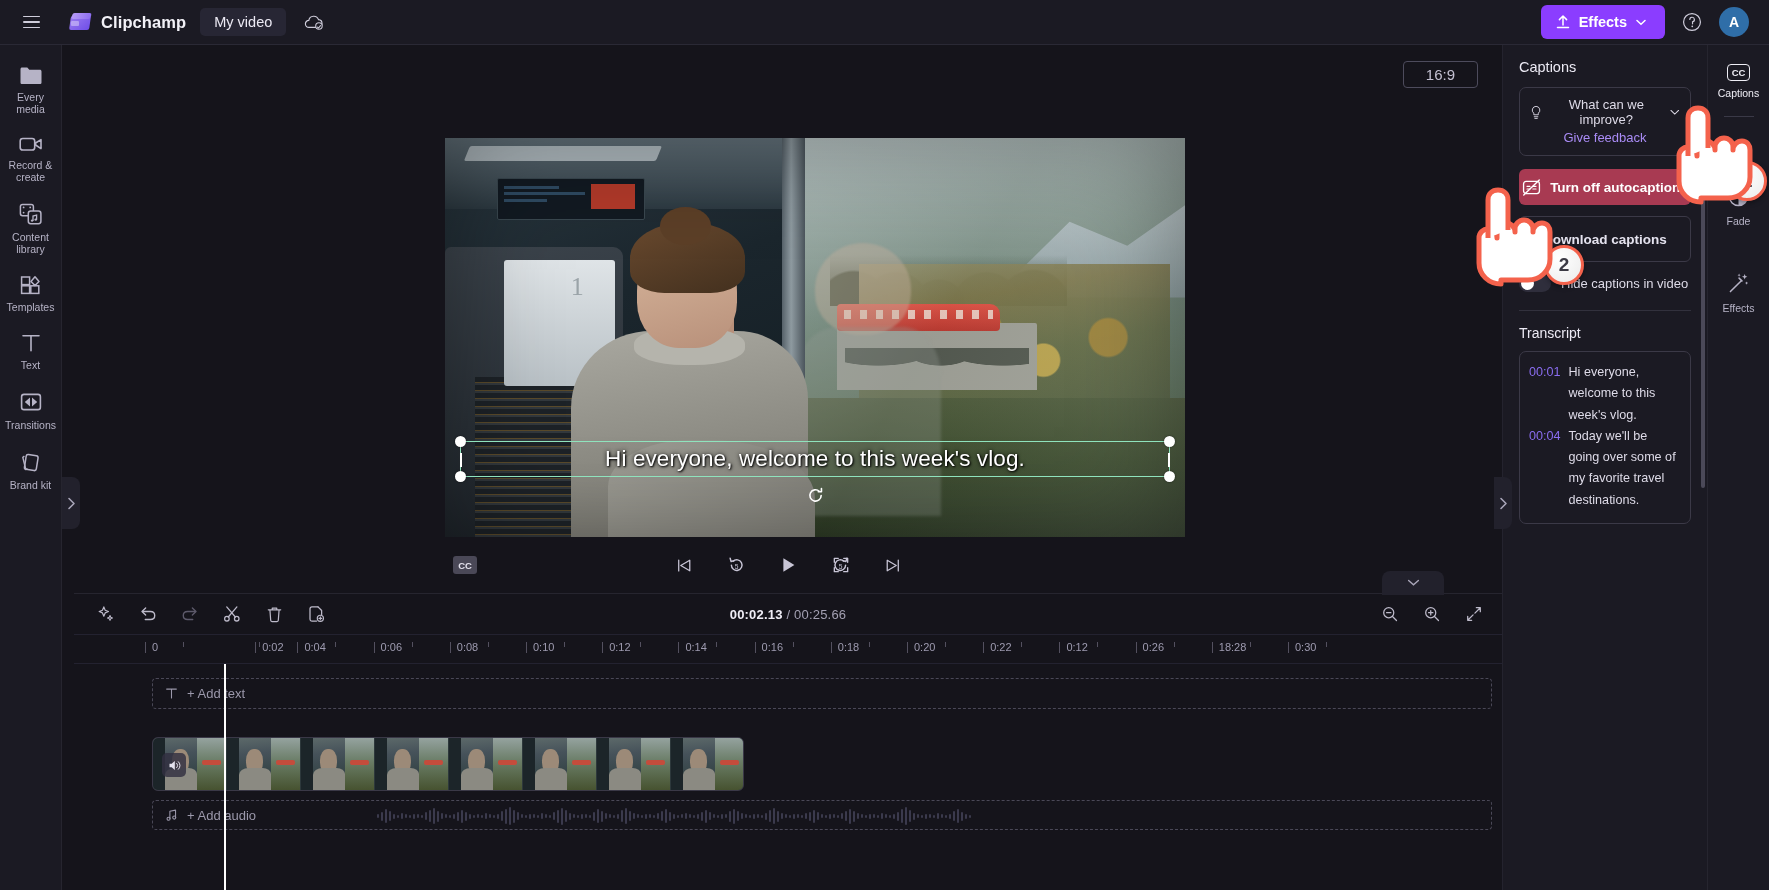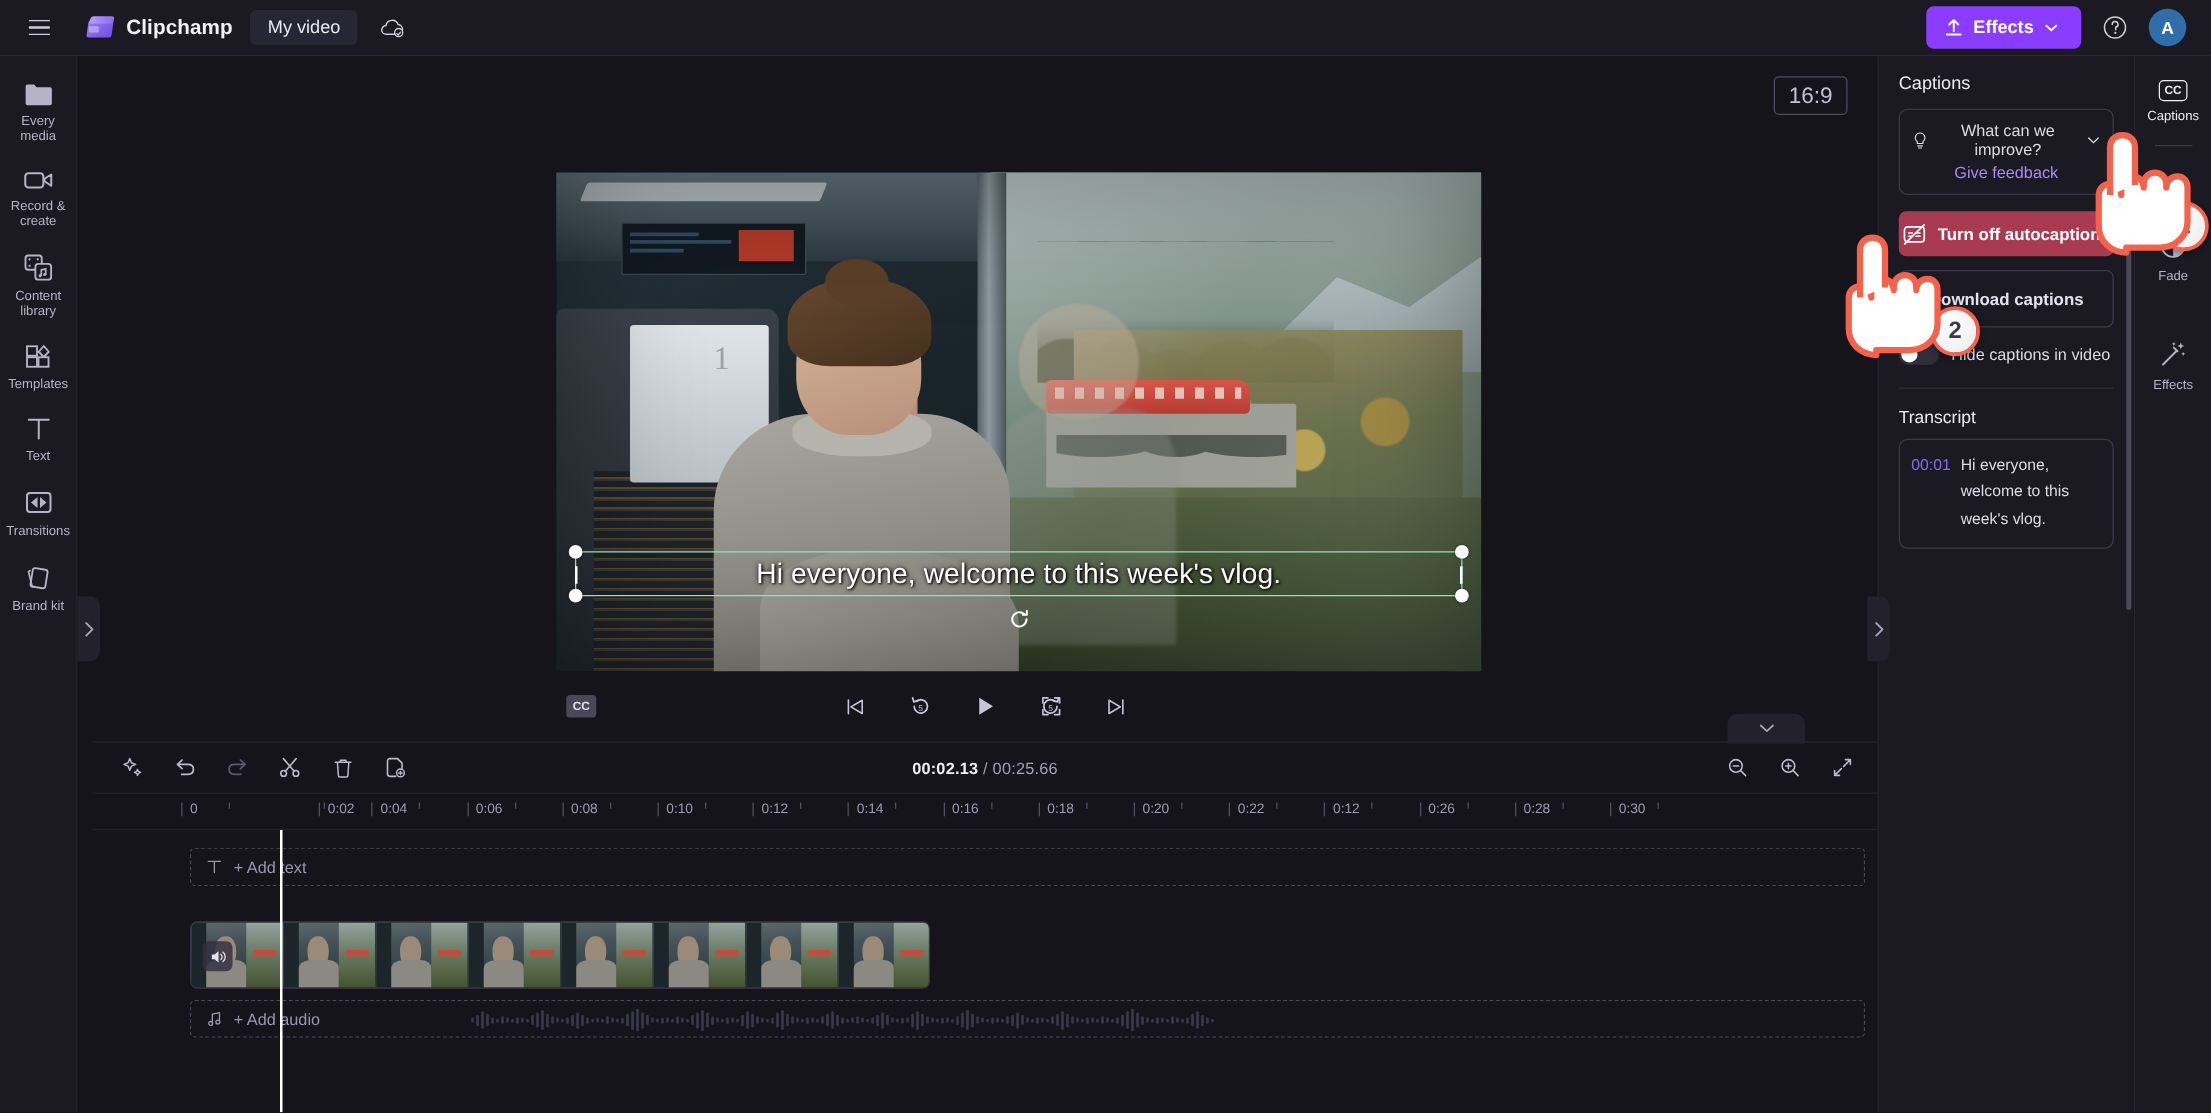--- a/index.html
+++ b/index.html
@@ -71,21 +71,21 @@
     color:#a8a5b8; font-size:12px; cursor:pointer; z-index:5;
   }
   .panel-toggle.left { left:0px; top:432px; }
 
   
   .center { flex:1; display:flex; flex-direction:column; min-width:0; background:#15141b; position:relative; }
   .stage-wrap { flex:1; display:flex; flex-direction:column; align-items:center; justify-content:flex-start; position:relative; min-height:0; }
   .ratio-badge {
     position:absolute; right:24px; top:16px;
     border:1px solid #4d4b5c; border-radius:4px;
-    padding:4px 11px; font-size:18px; color:#c4c1d2; cursor:pointer;
+    padding:4px 22px; font-size:15px; color:#c4c1d2; cursor:pointer;
   }
   .stage {
     position:absolute; left:371px; top:93px; width:740px; height:420px;
     background:#0c1216; overflow:hidden;
   }
   
   .vid { position:absolute; inset:0; }
   .vid .interior { position:absolute; left:0; top:0; width:47%; height:100%;
      background: linear-gradient(160deg,#2b3942 0%, #1b262d 40%, #101a20 100%); }
   .vid .ceiling { position:absolute; left:0; top:0; width:47%; height:17%;
@@ -633,21 +633,21 @@
             <div class="tick" style="left: 763.8px;">0:18</div>
             <div class="tickmin" style="left: 794.8px;"></div>
             <div class="tick" style="left: 840px;">0:20</div>
             <div class="tickmin" style="left: 871px;"></div>
             <div class="tick" style="left: 916.2px;">0:22</div>
             <div class="tickmin" style="left: 947.2px;"></div>
             <div class="tick" style="left: 992.4px;">0:12</div>
             <div class="tickmin" style="left: 1023.4px;"></div>
             <div class="tick" style="left: 1068.6px;">0:26</div>
             <div class="tickmin" style="left: 1099.6px;"></div>
-            <div class="tick" style="left: 1144.8px;">0:28</div>
+            <div class="tick" style="left: 1144.8px;">18:28</div>
             <div class="tickmin" style="left: 1175.8px;"></div>
             <div class="tick" style="left: 1221px;">0:30</div>
             <div class="tickmin" style="left: 1252px;"></div>
           </div>
 
         <div class="tracks">
           <div class="track-row" style="top:14px;">
             <div class="addtrack">
               <svg width="13" height="13" viewBox="0 0 16 16" fill="none">
                 <path d="M2 2.6h12M8 2.6v11" stroke="#9b98ab" stroke-width="1.3" stroke-linecap="round"></path>
@@ -941,20 +941,24 @@
 
         <div class="rp-divider"></div>
 
         <div class="rp-sub">Transcript</div>
 
         <div class="transcript" id="transcript">
             <div class="tr-line">
               <div class="tr-ts">00:01</div>
               <div class="tr-tx">Hi everyone, welcome to this week's vlog.</div>
             </div>
+            <div class="tr-line">
+              <div class="tr-ts">00:04</div>
+              <div class="tr-tx">Today we'll be going over some of my favorite travel destinations.</div>
+            </div>
           </div>
       </div>
     </div>
 
     <div class="rightrail">
       <div class="rrail-item active">
         <div class="cc-box">CC</div>
         <div class="lbl">Captions</div>
       </div>
       <div class="rrail-sep"></div>

